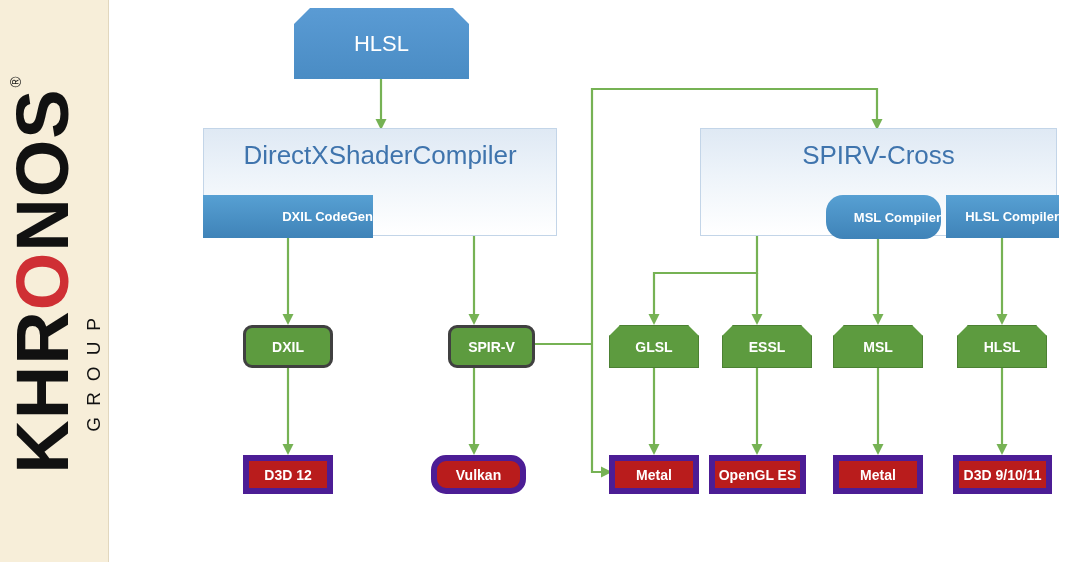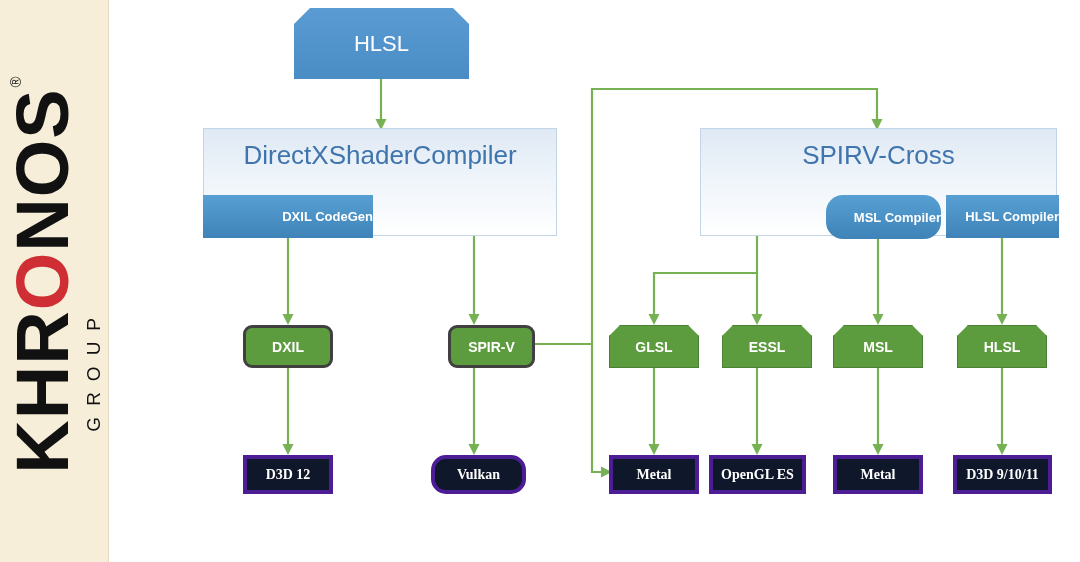--- a/index.html
+++ b/index.html
@@ -129,25 +129,24 @@
     background: #5d9b3f;
     border: 1px solid #4c8133;
     font-size: 14px;
     font-weight: bold;
     clip-path: polygon(11px 0, calc(100% - 11px) 0, 100% 11px, 100% 100%, 0 100%, 0 11px);
     justify-content: center;
   }
 
   
   .node-api {
-    background: #0f172a;
-    border: 4px solid #4c1d95;
+    background: #b91c1c;
+    border: 6px solid #4c1d95;
     font-size: 14px;
     font-weight: bold;
-    font-family: Liberation Serif, serif;
   }
 
   
   #wires {
     position: absolute;
     left: 0; top: 0;
     width: 1080px; height: 562px;
     pointer-events: none;
   }
   .wire {

